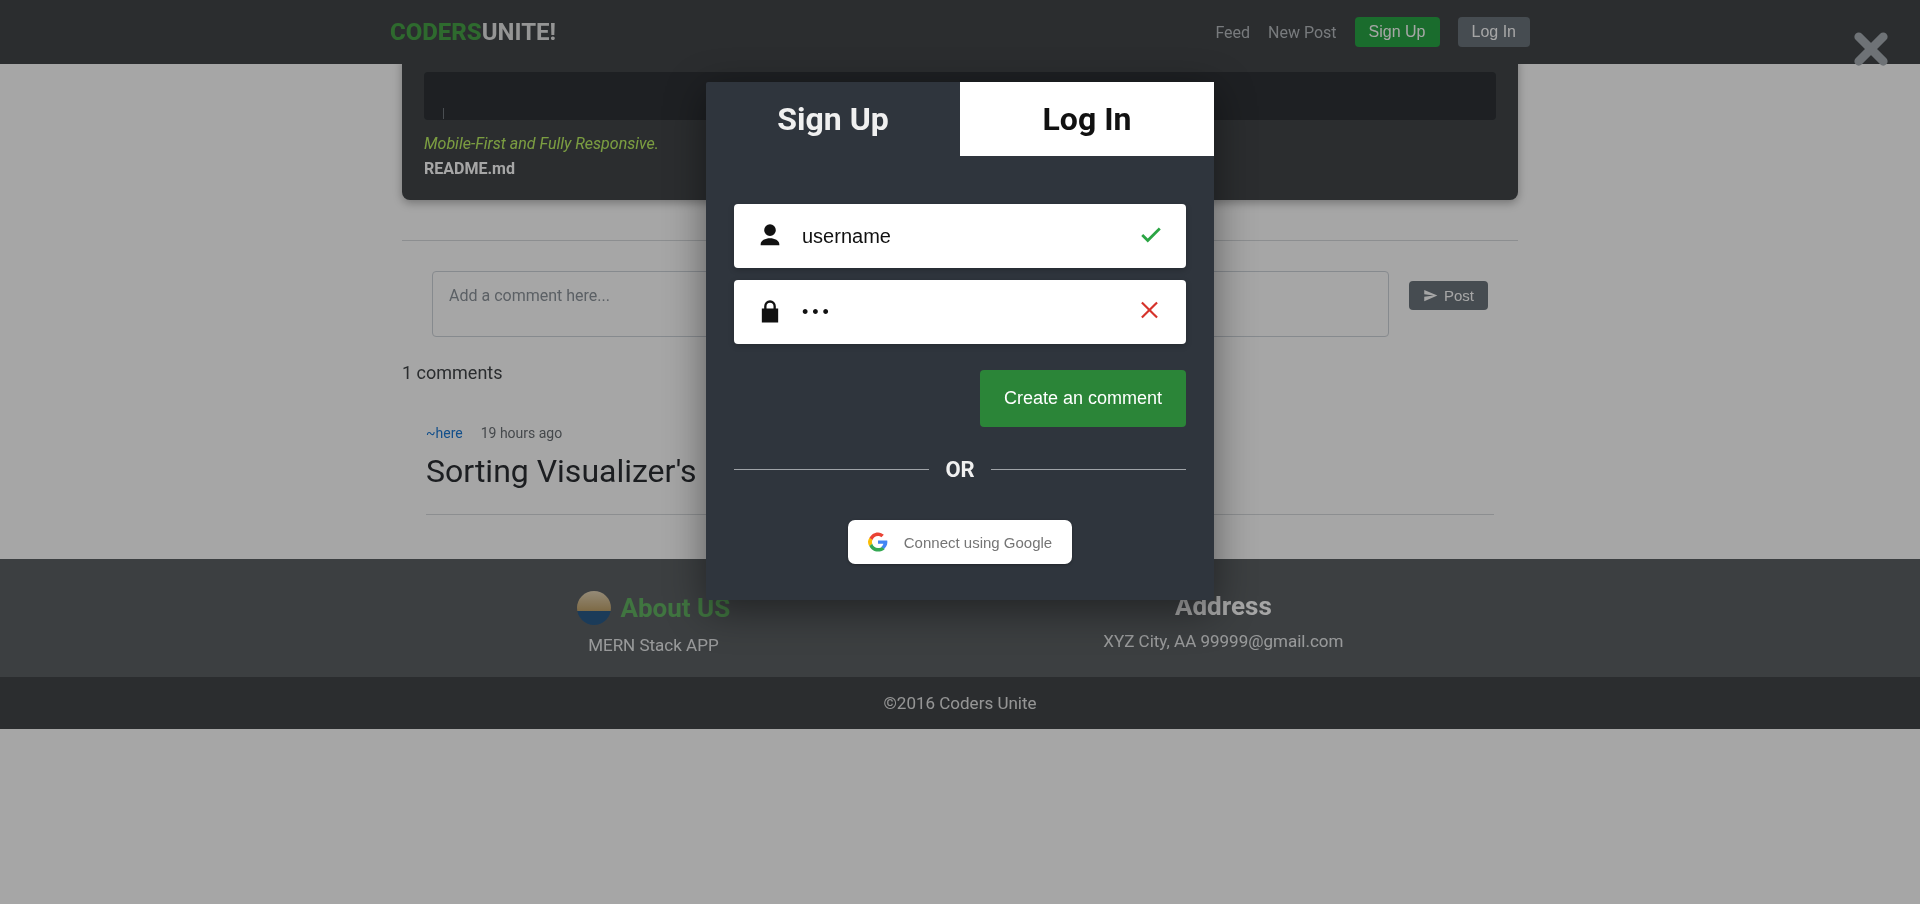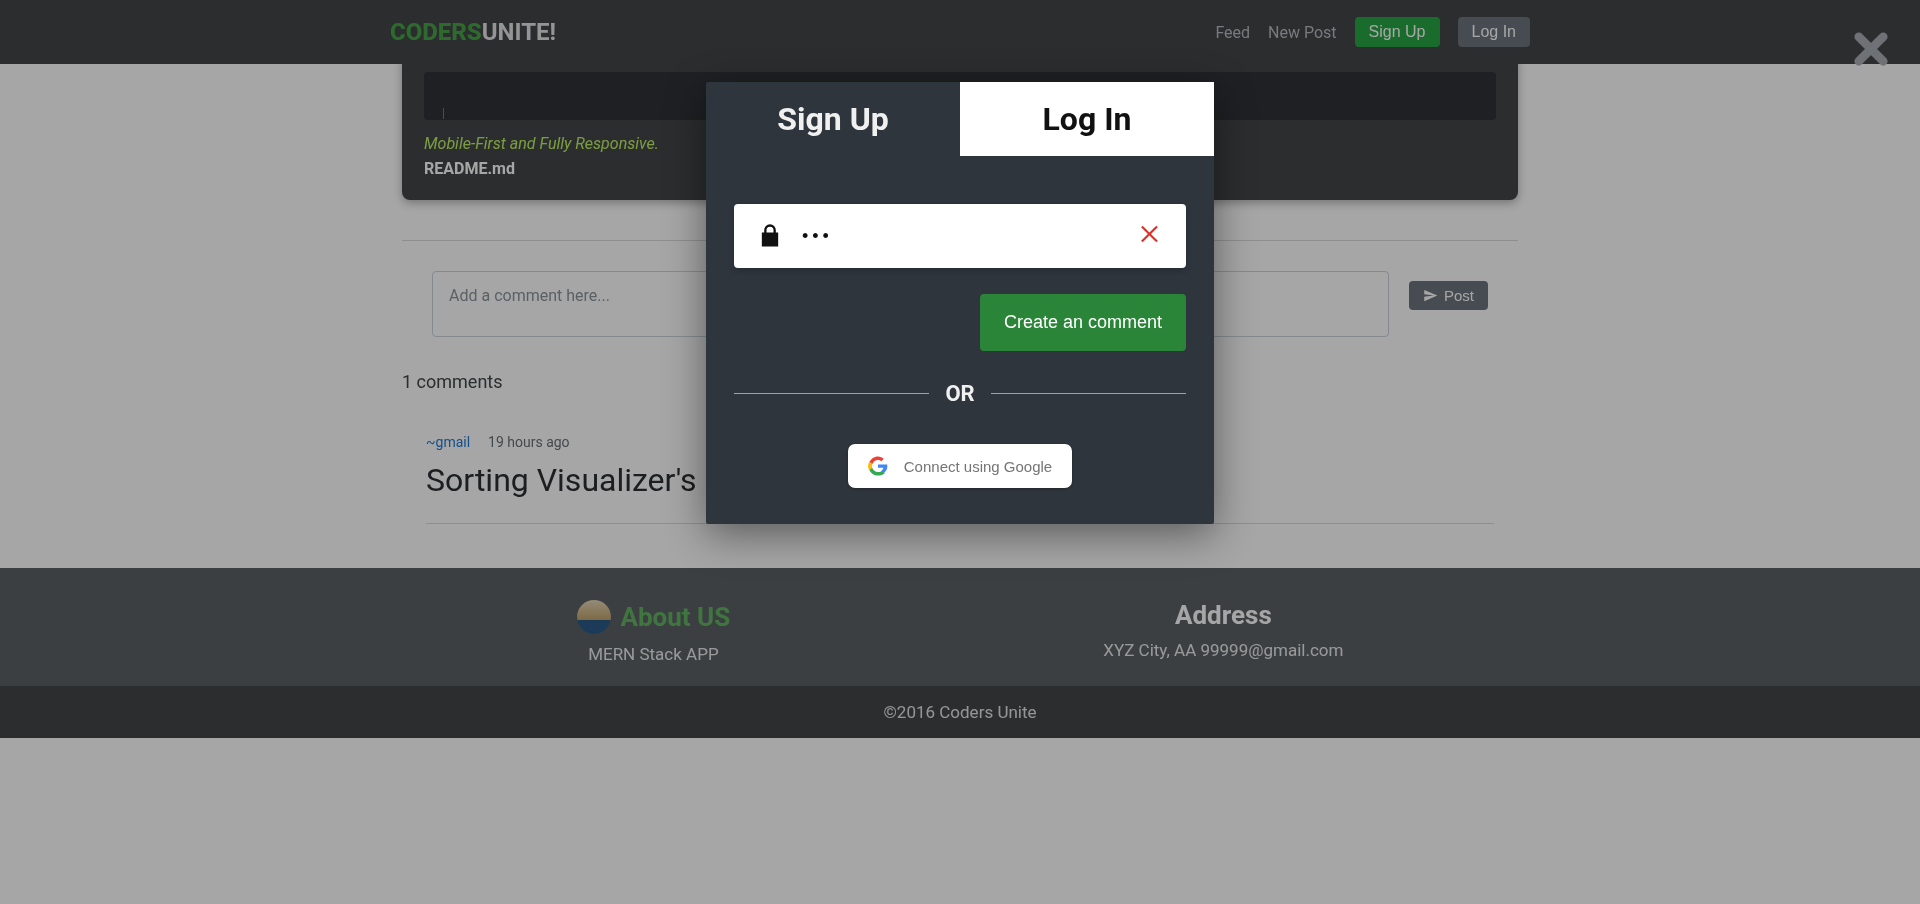--- a/index.html
+++ b/index.html
@@ -115,21 +115,21 @@
     border-radius: 4px;
     font-size: 15px;
     display: inline-flex;
     align-items: center;
     gap: 6px;
     border: none;
     cursor: pointer;
     margin-top: 10px;
   }
   .comments-meta {
-    color: #424649; font-size: 18px; margin-top: 34px;
+    color: #424649; font-size: 18px; margin-top: 25px;
   }
   .comment-block { margin-top: 40px; padding: 0 24px; }
   .comment-user { color: #1e7bd6; font-size: 14px; margin-right: 14px; }
   .comment-time { color: #6b7075; font-size: 14px; }
   .comment-text { font-size: 32px; color: #2c2f33; margin-top: 10px; }
   hr.thin { border: none; border-top: 1px solid #d8dbde; margin-top: 24px; }
   
   .footer {
     background: #5d6265;
     margin-top: 44px;
@@ -290,21 +290,21 @@
       <svg width="15" height="15" viewBox="0 0 24 24" fill="#fff">
           <path d="M2 21l21-9L2 3v7l15 2-15 2v7z"></path>
         </svg>
       <span>Post</span>
     </button>
   </div>
 
   <div class="comments-meta">1 comments</div>
 
   <div class="comment-block">
-    <span class="comment-user">~gmail</span>
+    <span class="comment-user">~here</span>
     <span class="comment-time">19 hours ago</span>
     <div class="comment-text">Sorting Visualizer's Ma</div>
     <hr class="thin">
   </div>
 </div>
 
 <div class="footer">
   <div class="footer-cols">
     <div class="about">
       <h3>
@@ -329,20 +329,29 @@
     </svg>
 </div>
 
 <div class="modal">
   <div class="modal-tabs">
     <div class="modal-tab signup">Sign Up</div>
     <div class="modal-tab login">Log In</div>
   </div>
   <div class="modal-body">
 
+    <div class="field">
+      <svg class="lead" viewBox="0 0 24 24">
+          <path d="M12 12a5 5 0 1 0-5-5 5 5 0 0 0 5 5zm0 2c-4 0-8 2-8 5v1h16v-1c0-3-4-5-8-5z"></path>
+        </svg>
+      <input type="text" placeholder="username" style="">
+      <span class="status ok"><svg viewBox="0 0 24 24">
+            <path d="M9 16.2l-4.2-4.2L3 13.8 9 19.8 21 7.8l-1.8-1.8z"></path>
+          </svg></span>
+    </div>
 
 
     <div class="field">
       <svg class="lead" viewBox="0 0 24 24">
           <path d="M17 9V7a5 5 0 0 0-10 0v2H5v12h14V9zm-8 0V7a3 3 0 0 1 6 0v2z"></path>
         </svg>
       <input type="password" value="•••" style="">
       <span class="status bad"><svg viewBox="0 0 24 24">
             <path d="M18.3 5.71L12 12l6.3 6.29-1.41 1.42L10.59 13.4 4.3 19.7 2.88 18.3 9.17 12 2.88 5.71 4.3 4.29 10.59 10.6l6.3-6.31z"></path>
           </svg></span>

